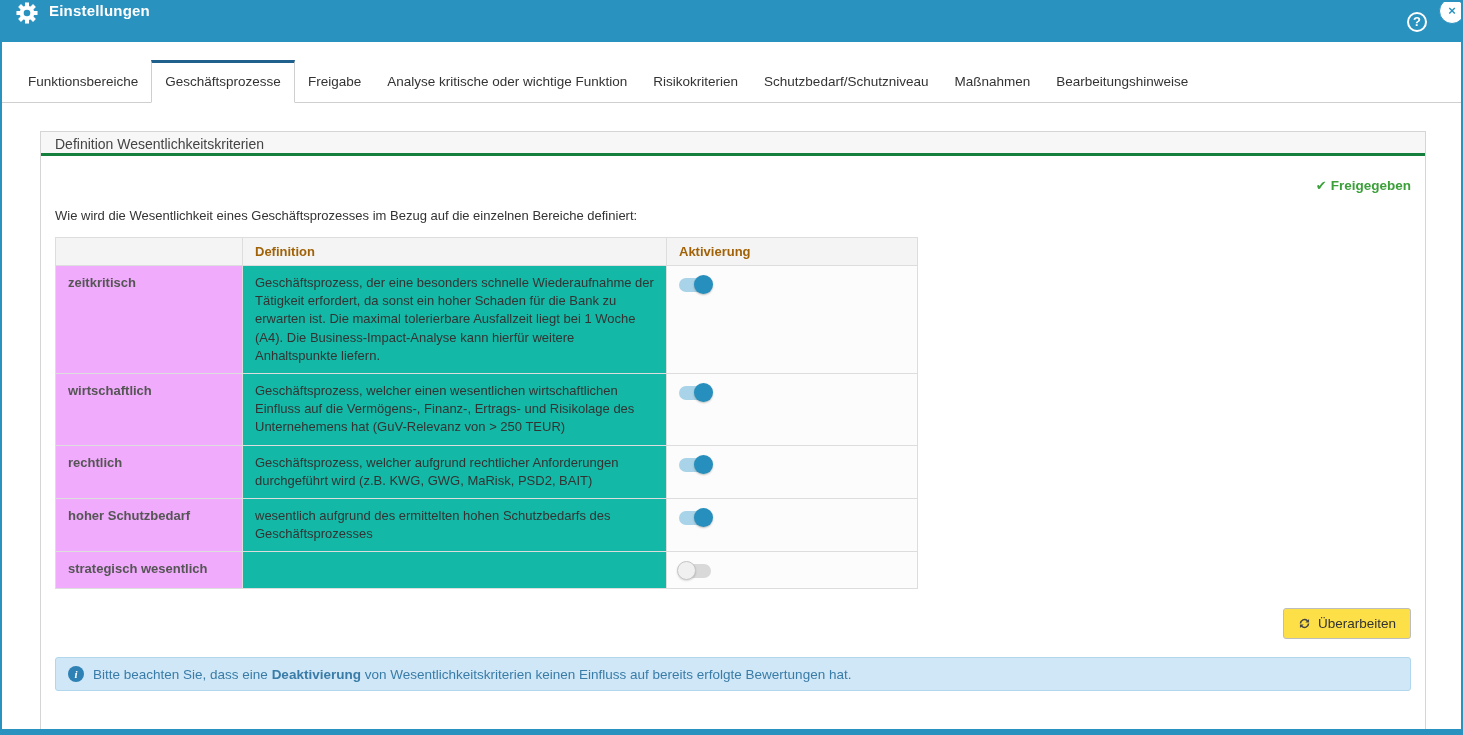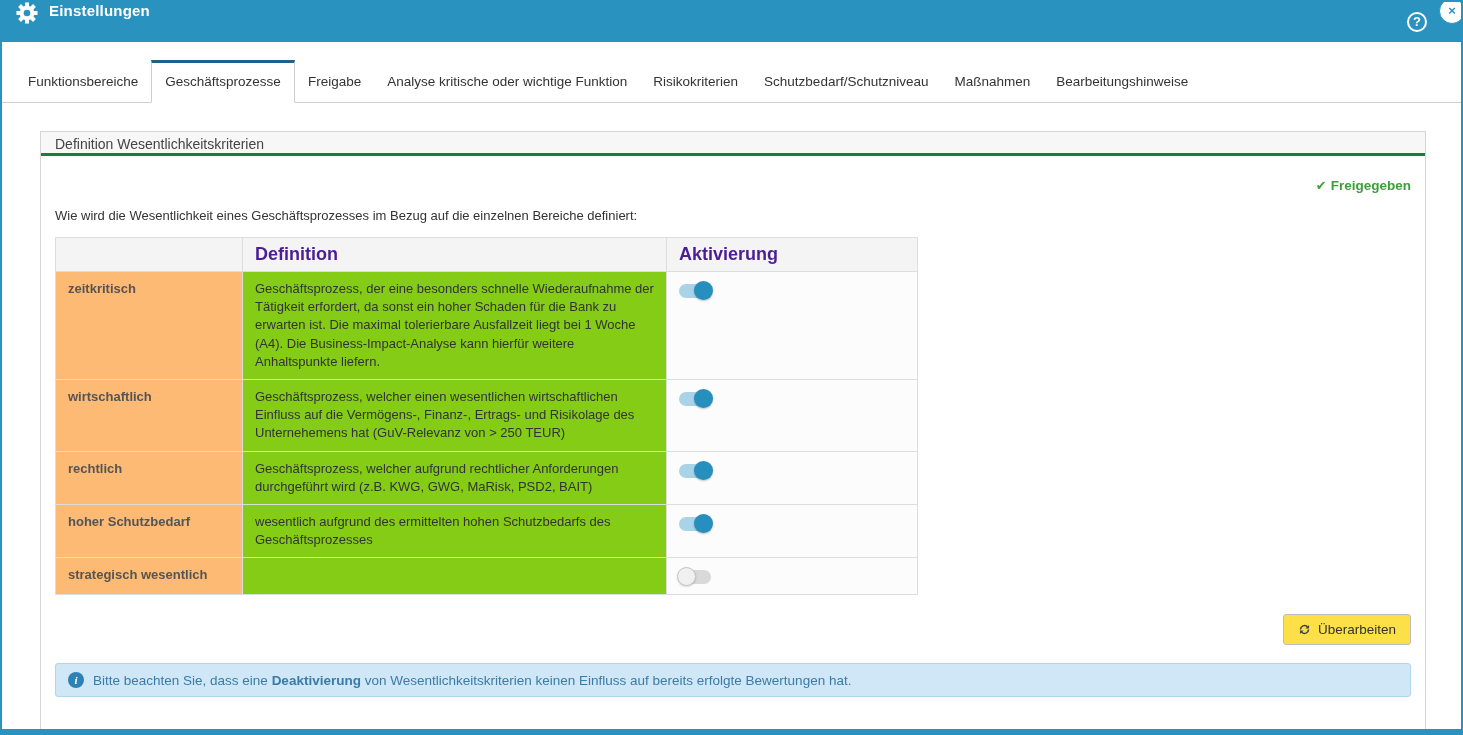--- a/index.html
+++ b/index.html
@@ -93,34 +93,34 @@
 
   
   table.criteria { border-collapse: collapse; width: 862px; table-layout: fixed; }
   table.criteria th, table.criteria td {
     border: 1px solid #ddd;
     vertical-align: top;
     text-align: left;
   }
   table.criteria th {
     background: #f4f4f4;
-    font-size: 18px; color: #4c1d95;
+    font-size: 13px; color: #a16207;
     padding: 6px 12px;
     font-weight: bold;
   }
   .col-label { width: 187px; }
   .col-def   { width: 424px; }
   .col-act   { width: 251px; }
   td.cell-label {
-    background: #fdba74;
+    background: #f0abfc;
     font-size: 13px; font-weight: bold; color: #555;
     padding: 9px 12px;
   }
   td.cell-def {
-    background: #84cc16;
+    background: #14b8a6;
     font-size: 13px; color: #333;
     line-height: 1.4;
     padding: 8px 12px;
   }
   td.cell-act { background: #fcfcfc; padding: 10px 12px; }
 
   
   .toggle {
     position: relative;
     width: 32px; height: 14px;

